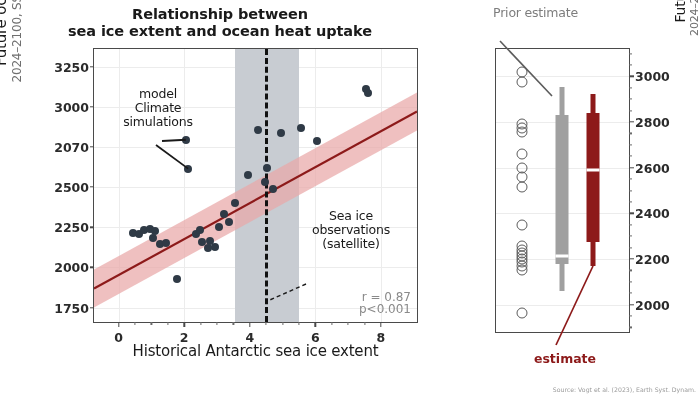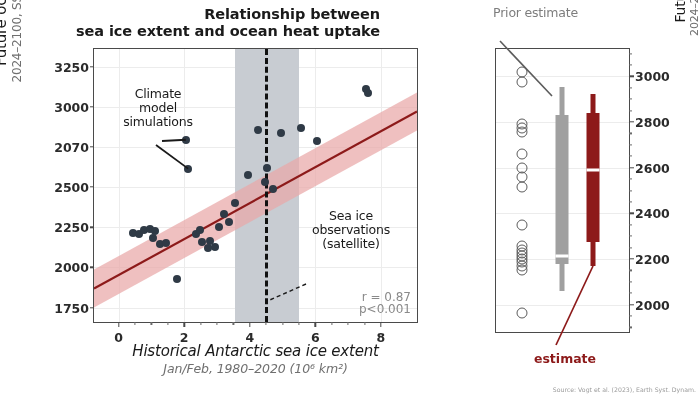--- a/index.html
+++ b/index.html
@@ -7,21 +7,21 @@
     width:700px;height:404px;
     background:#ffffff;
     font-family:"DejaVu Sans", sans-serif;
     overflow:hidden;
     position:relative;
   }
   .figure{position:absolute;inset:0;}
 
   
   .ttl{
-    font-weight:bold;color:#1a1a1a;text-align:right;
+    font-weight:bold;color:#1a1a1a;text-align:center;
     line-height:1.18;font-size:14.5px;letter-spacing:-0.1px;
   }
   .axlab-main{font-size:15px;color:#1a1a1a;text-align:center;letter-spacing:-0.2px;}
   .axlab-sub{font-size:12.5px;color:#6f6f6f;text-align:center;letter-spacing:-0.1px;}
   .tick{font-size:12.5px;color:#2b2b2b;font-weight:bold;}
   .annot{font-size:12.5px;color:#1a1a1a;text-align:center;line-height:1.12;letter-spacing:-0.2px;}
   .stat{font-size:12px;color:#8a8a8a;line-height:1.05;text-align:right;}
   .gray-note{font-size:12.5px;color:#7d7d7d;text-align:center;line-height:1.15;letter-spacing:-0.2px;}
   .red-note{font-size:12.5px;color:#8d1a1a;font-weight:bold;text-align:center;line-height:1.15;}
   .source{font-size:6.2px;color:#9a9a9a;text-align:right;letter-spacing:0px;}
@@ -168,43 +168,42 @@
         <div class="xtick-minor" style="left: 237.741px;"></div>
         <div class="xtick-minor" style="left: 254.137px;"></div>
         <div class="xtick-minor" style="left: 270.533px;"></div>
         <div class="xtick-mark" style="left: 286.929px;"></div>
         <div class="xtick-l tick" style="left: 24.5939px;">0</div>
         <div class="xtick-l tick" style="left: 90.1777px;">2</div>
         <div class="xtick-l tick" style="left: 155.761px;">4</div>
         <div class="xtick-l tick" style="left: 221.345px;">6</div>
         <div class="xtick-l tick" style="left: 286.929px;">8</div>
         <div class="annot" style="position: absolute; left: 10px; top: 38px; width: 108px;">
+          <div>model</div>
           <div>Climate</div>
-          <div>model</div>
           <div>simulations</div>
         </div>
         <svg width="323" height="273" style="position: absolute; left: 0px; top: 0px; overflow: visible;">
           <line x1="68" y1="92" x2="91.81725888324874" y2="90.73235294117649" stroke="#1a1a1a" stroke-width="1.8"></line>
           <line x1="62" y1="96" x2="94.11269035532995" y2="119.63823529411764" stroke="#1a1a1a" stroke-width="1.8"></line>
           <line x1="212" y1="235" x2="173.51776649746193" y2="252" stroke="#1a1a1a" stroke-width="1.4" stroke-dasharray="4,3"></line>
         </svg>
         <div class="annot" style="position: absolute; left: 196px; top: 160px; width: 122px;">
           <div>Sea ice</div>
           <div>observations</div>
           <div>(satellite)</div>
         </div>
         <div class="stat" style="position: absolute; right: 6px; bottom: 6px;">
           <div>r = 0.87</div>
           <div>p&lt;0.001</div>
         </div>
       </div>
 
-    <div style="position:absolute;left:93px;top:328px;width:325px;font-style:italic;">
+    <div style="position:absolute;left:93px;top:328px;width:325px;">
       <div class="axlab-main" style="margin-top:14px;">Historical Antarctic sea ice extent</div>
-      <div class="axlab-sub" style="margin-top:1px;">Jan/Feb, 1980–2020 (10⁶ km²)</div>
     </div>
   </div>
 
   <div id="right-panel">
 
     <div class="gray-note" style="position:absolute;left:8px;top:6px;width:175px;">
       <div>Prior estimate</div>
     </div>
 
     <div id="right-plot">

